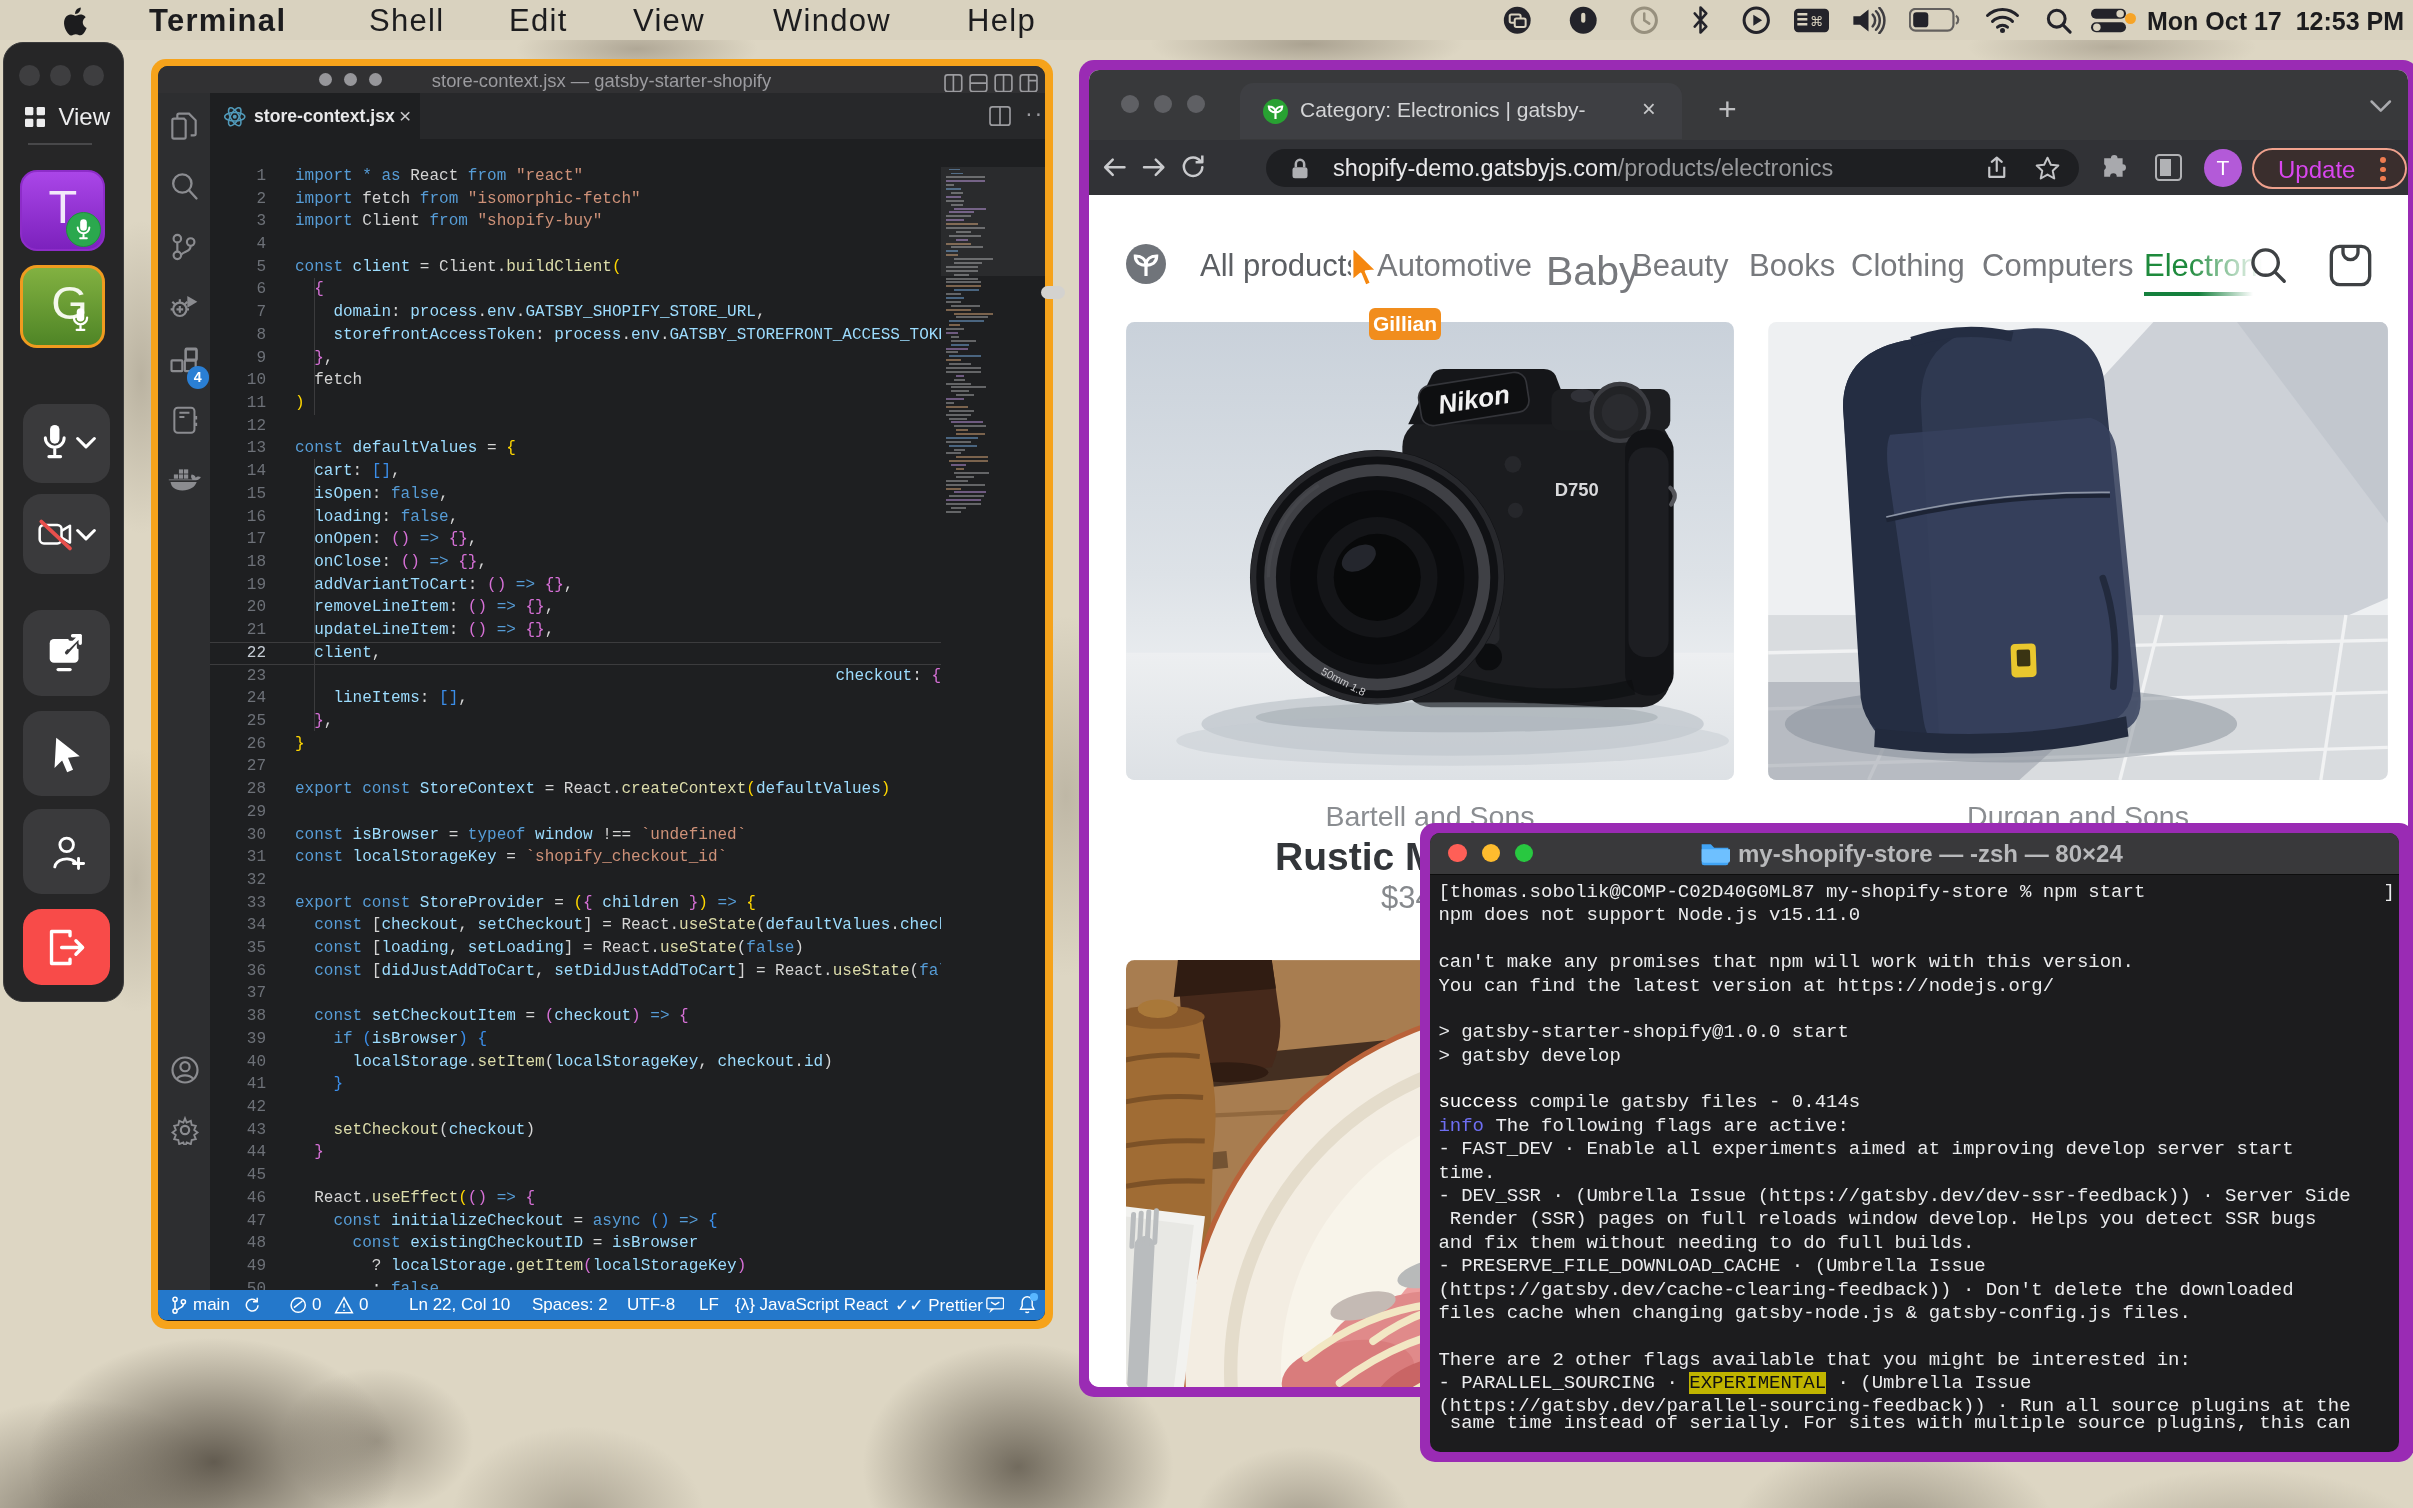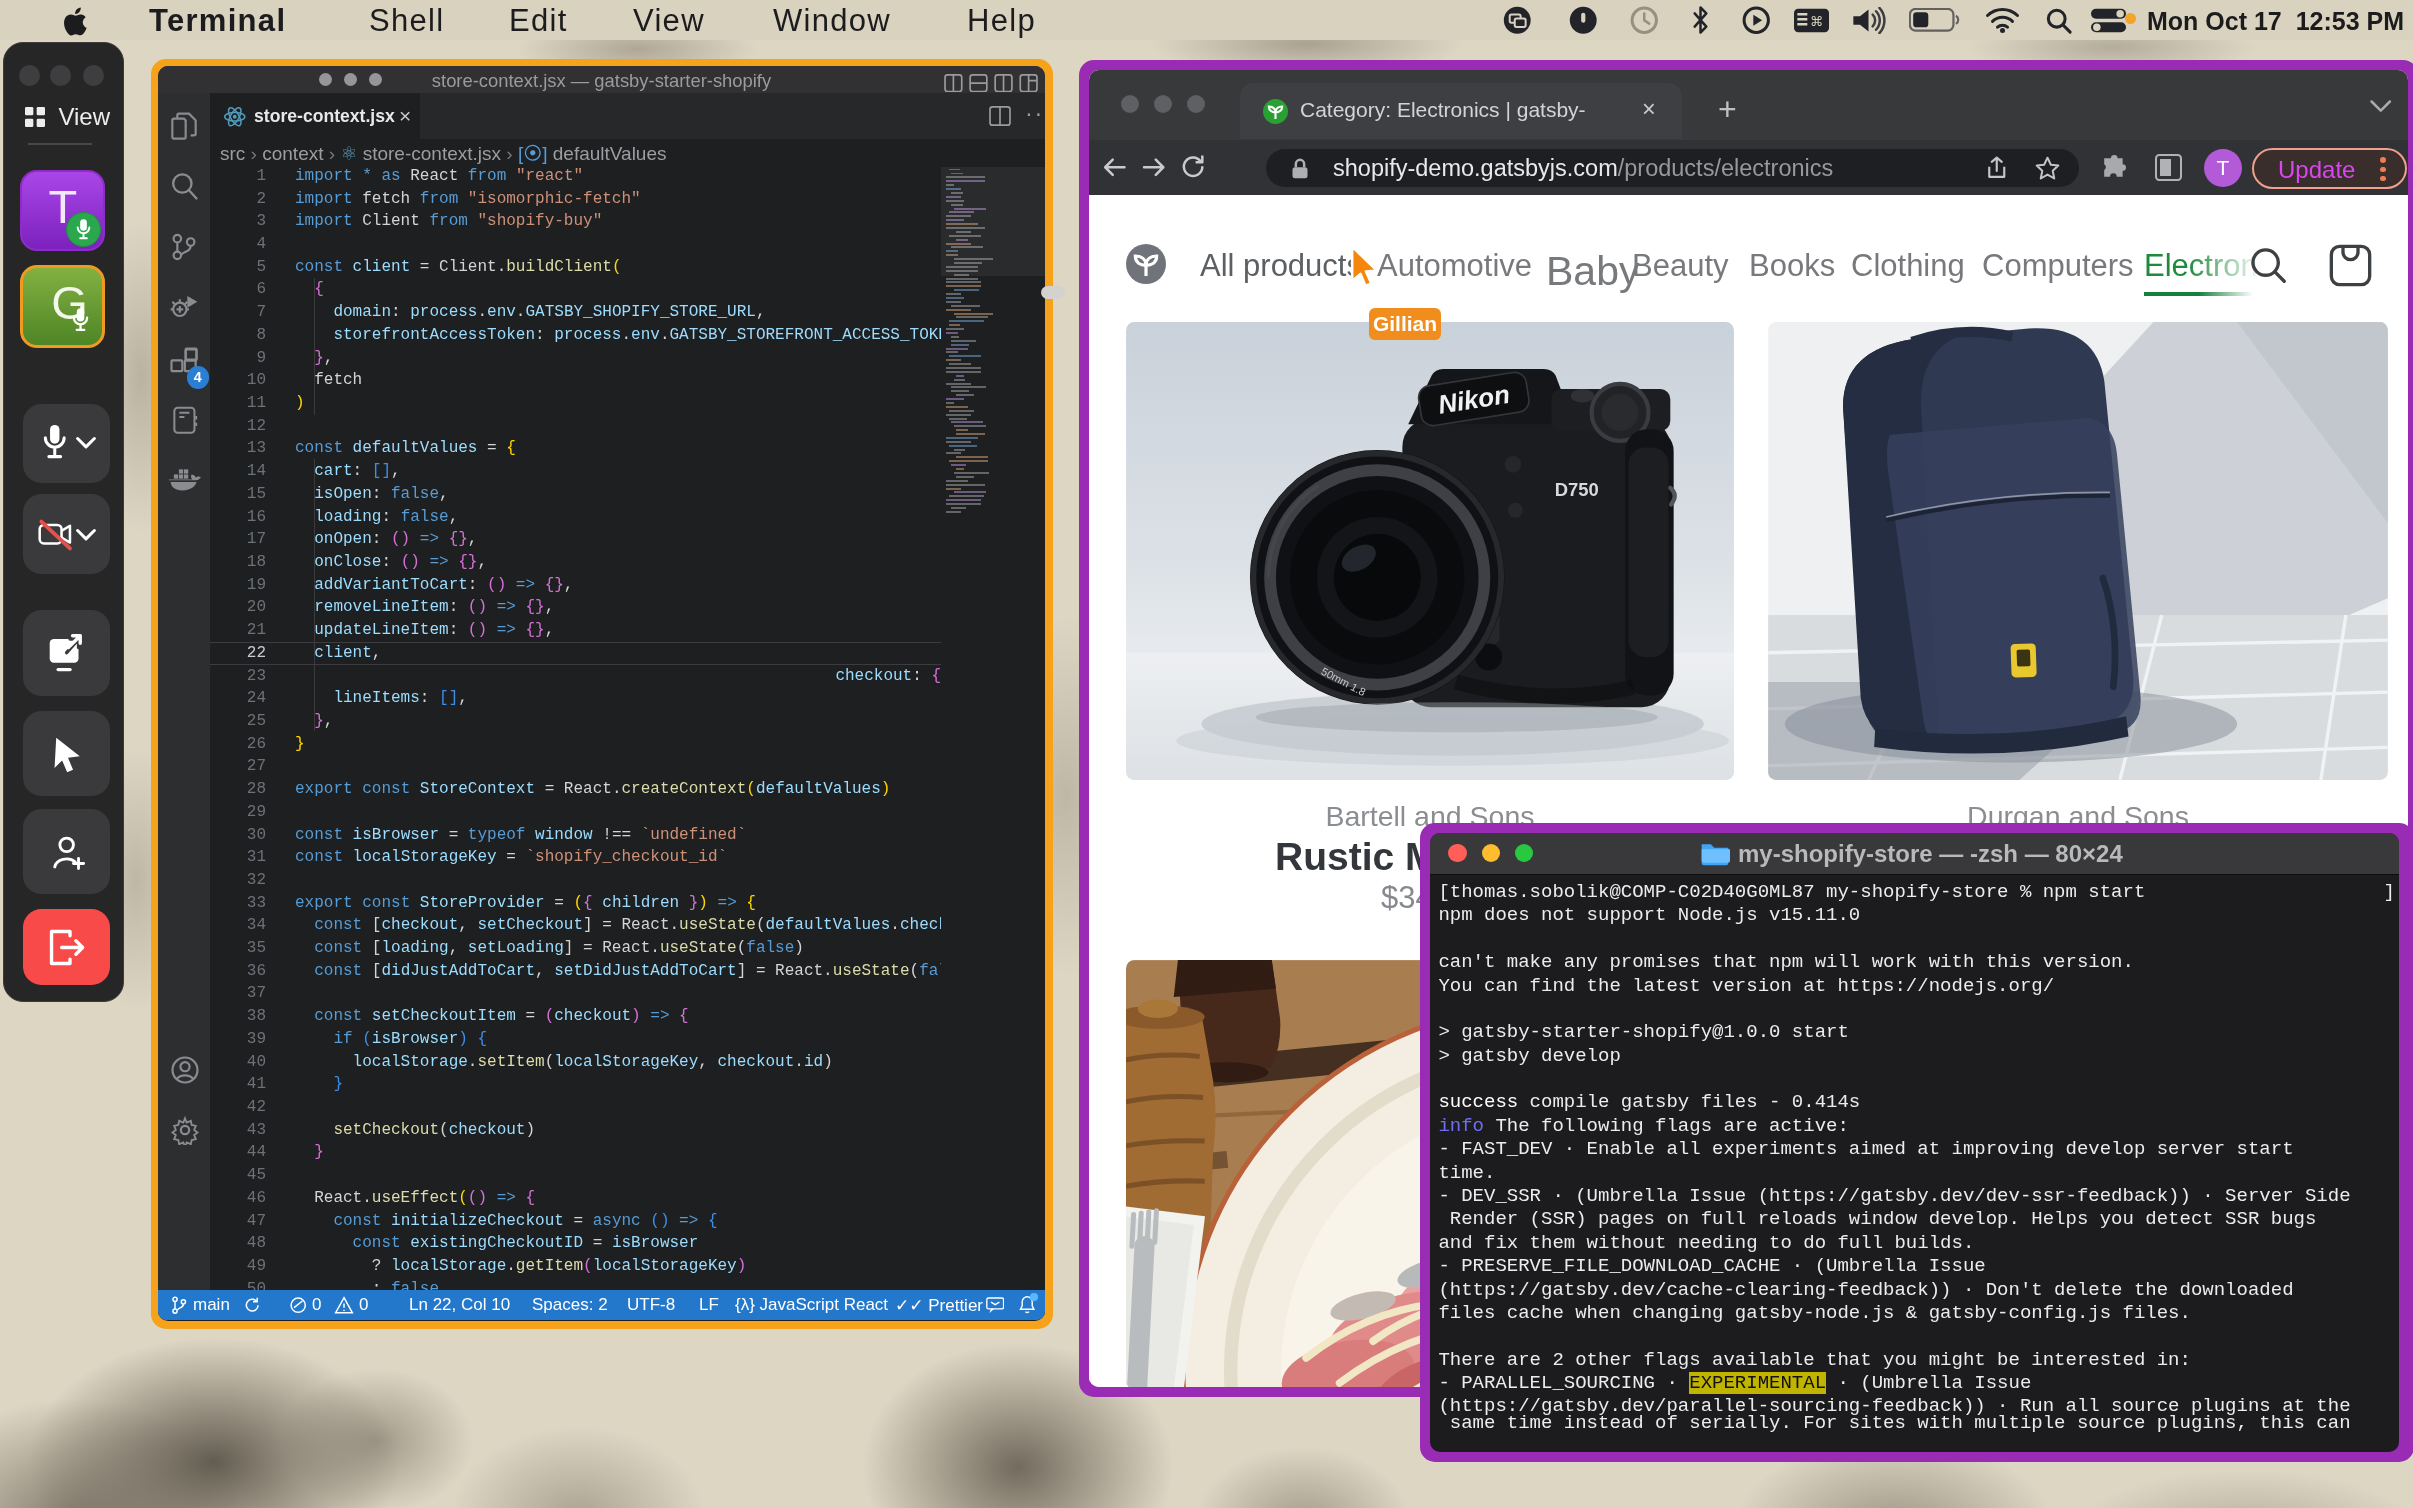--- a/index.html
+++ b/index.html
@@ -313,23 +313,20 @@
           </svg>
 <div class="abs" style="left:44px;top:12.6px;color:#e8e8ea;font-size:17.6px;font-weight:bold;">store-context.jsx</div>
 <div class="abs" style="left:189px;top:11px;color:#c9c9cc;font-size:21px;">×</div>
         </div>
       <svg class="abs" style="left:779px;top:13.4px" width="22" height="20" viewBox="0 0 26 24">
 <rect x="1" y="1" width="24" height="22" rx="3" fill="none" stroke="#9b9b9f" stroke-width="2"></rect>
           <line x1="13" y1="1" x2="13" y2="23" stroke="#9b9b9f" stroke-width="2"></line>
         </svg>
 <div class="abs" style="left:815px;top:6.7px;color:#9b9b9f;font-size:23.5px;letter-spacing:1.7px;">···</div>
     </div>
-    <div class="vs-crumb">
-        <span style="position:absolute;left:10px;top:3.4px">src <span style="color:#77787c">›</span> context <span style="color:#77787c">›</span> <span style="color:#519aba">⚛</span> store-context.jsx <span style="color:#77787c">›</span> <span style="color:#569cd6">[⦿]</span> defaultValues</span>
-      </div>
     <div class="vs-code">
         <div class="abs" style="left:0;top:475px;width:731px;height:23px;border-top:1.3px solid #3c3c3e;border-bottom:1.3px solid #3c3c3e;"></div>
 <div class="ln" style="top:-2.1px;">1</div>
 <div class="cl" style="left:85px;top:-2.1px;width:646px;overflow:hidden;"><span class="kw">import</span><span class="pl"> </span><span class="kw">*</span><span class="pl"> </span><span class="kw">as</span><span class="pl"> React </span><span class="kw">from</span><span class="pl"> </span><span class="str">"react"</span></div>
 <div class="ln" style="top:20.6px;">2</div>
 <div class="cl" style="left:85px;top:20.6px;width:646px;overflow:hidden;"><span class="kw">import</span><span class="pl"> fetch </span><span class="kw">from</span><span class="pl"> </span><span class="str">"isomorphic-fetch"</span></div>
 <div class="ln" style="top:43px;">3</div>
 <div class="cl" style="left:85px;top:43px;width:646px;overflow:hidden;"><span class="kw">import</span><span class="pl"> Client </span><span class="kw">from</span><span class="pl"> </span><span class="str">"shopify-buy"</span></div>
 <div class="ln" style="top:66px;">4</div>
 <div class="ln" style="top:89px;">5</div>

